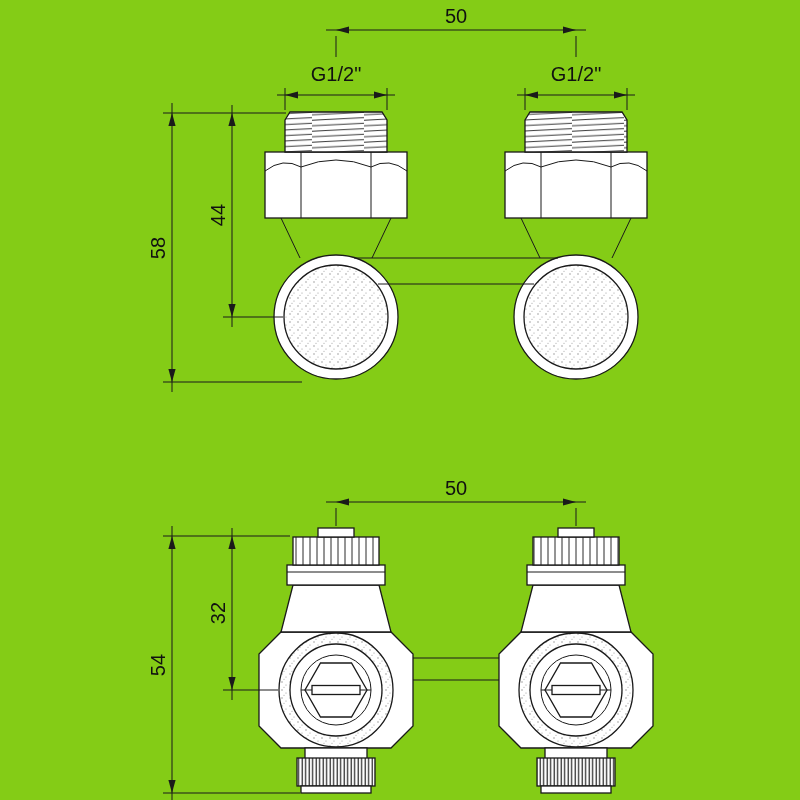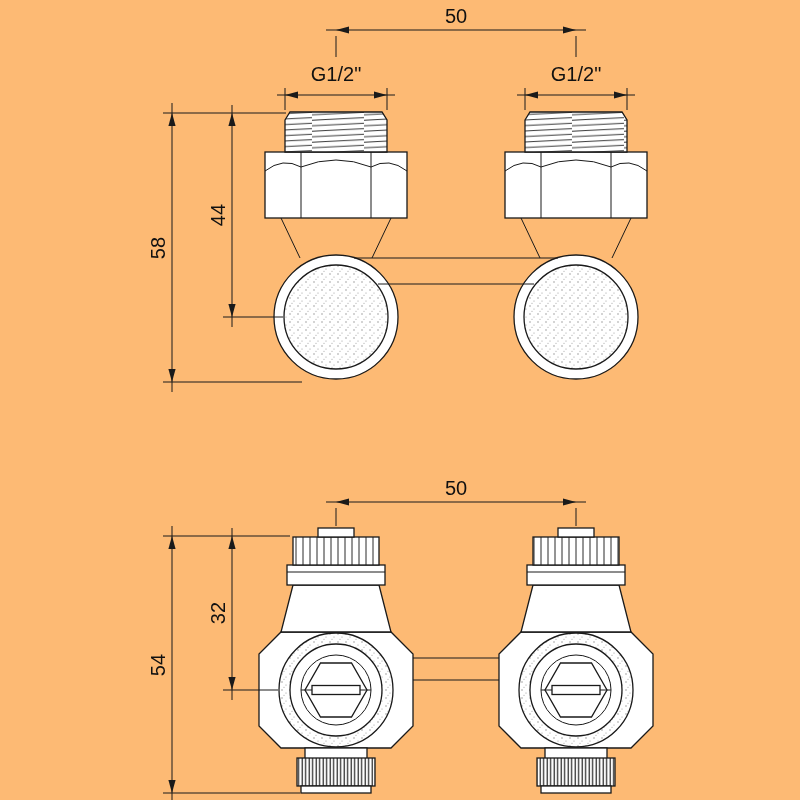--- a/index.html
+++ b/index.html
@@ -1,16 +1,16 @@
 <!DOCTYPE html>
 <html><head>
 <meta charset="utf-8">
 <style>
   html,body{margin:0;padding:0;background:#ffffff;}
-  .stage{width:800px;height:800px;background:#fdba74;position:relative;overflow:hidden;}
+  .stage{width:800px;height:800px;background:#84cc16;position:relative;overflow:hidden;}
   svg{display:block;}
   .out{fill:#ffffff;stroke:#1a1a1a;stroke-width:1.3;}
   .ln {fill:none;stroke:#1a1a1a;stroke-width:1.3;}
   .tn {fill:none;stroke:#1a1a1a;stroke-width:1;}
   .dm {fill:none;stroke:#1a1a1a;stroke-width:1;}
   .ar {fill:#1a1a1a;stroke:none;}
   .tx {font-family:"Liberation Sans",sans-serif;font-size:20px;fill:#111111;text-anchor:middle;}
   .stip{fill:url(#stipplePat);stroke:#1a1a1a;stroke-width:1.3;}
   .thr {fill:url(#threadPat);stroke:#1a1a1a;stroke-width:1.3;}
   .knl {fill:url(#knurlPat);stroke:#1a1a1a;stroke-width:1.3;}

